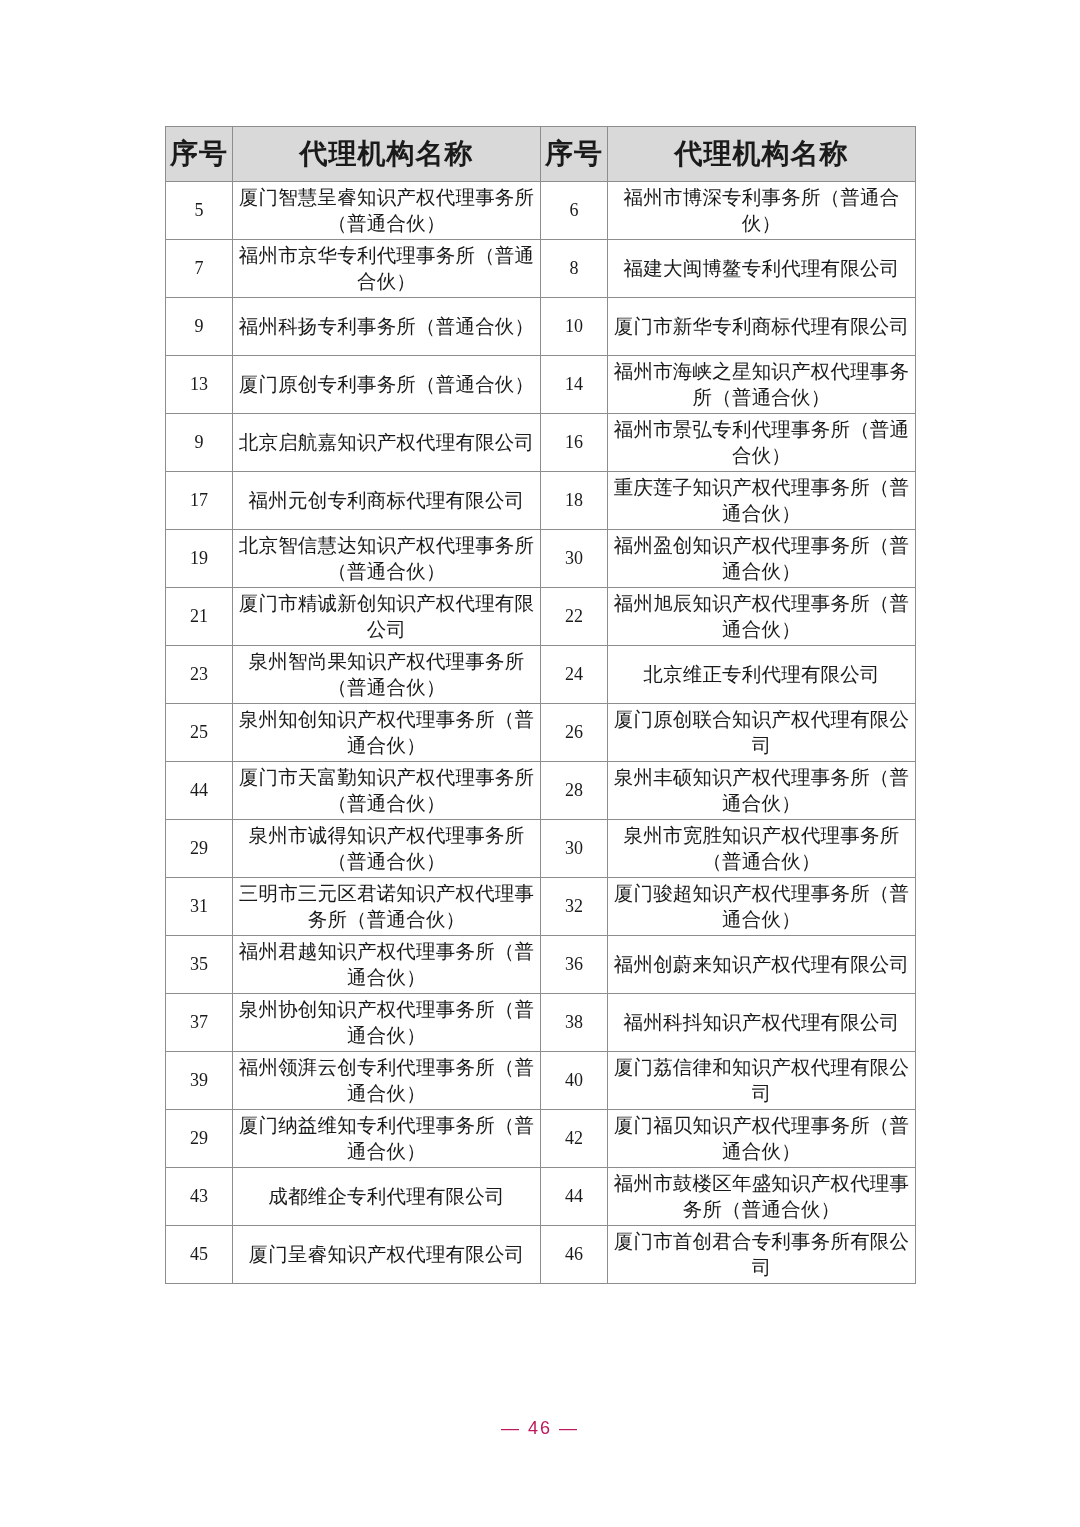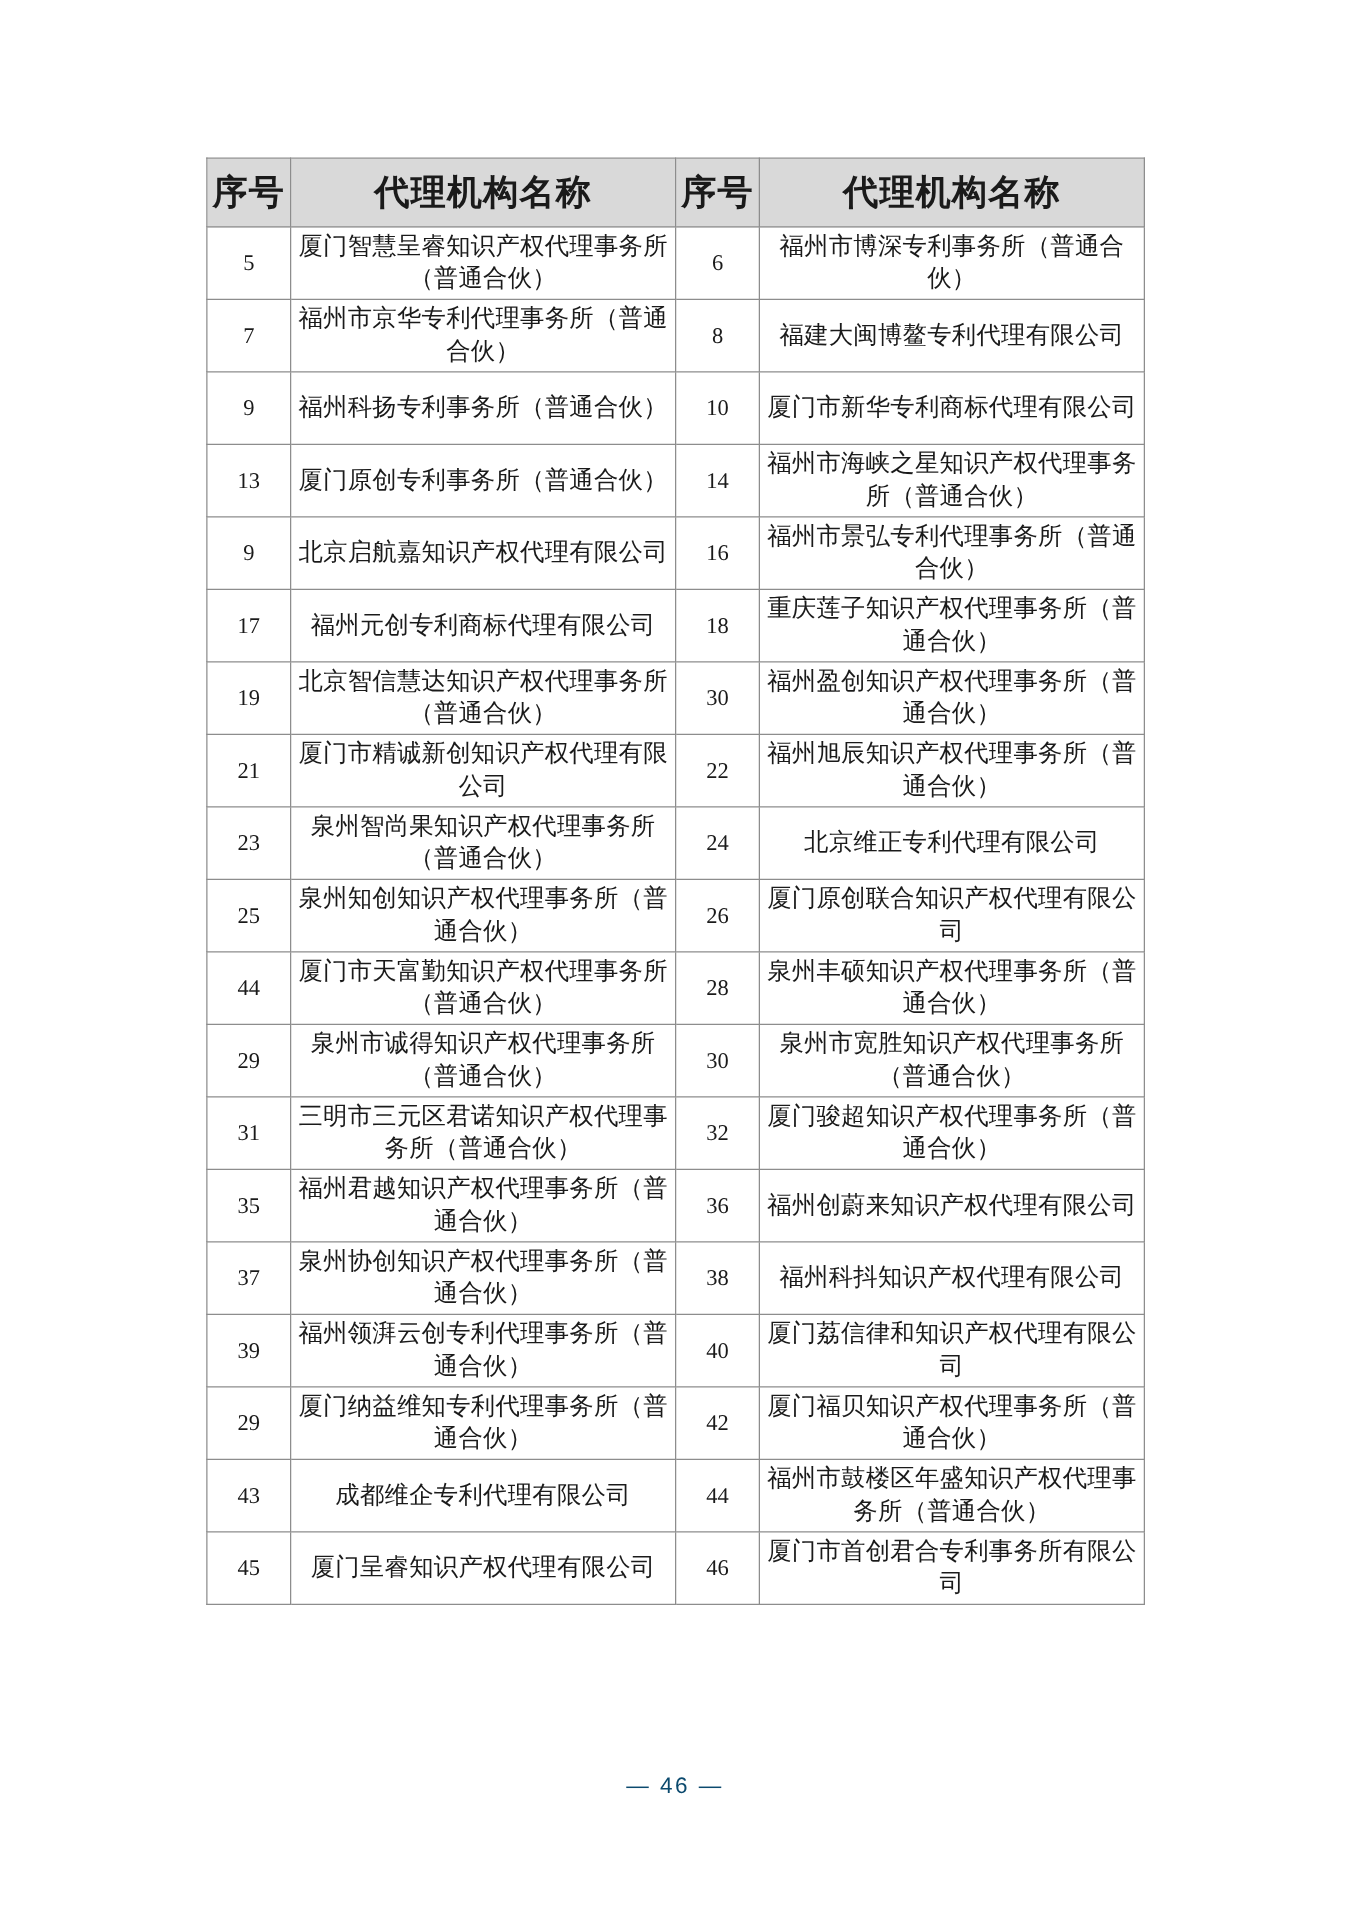--- a/index.html
+++ b/index.html
@@ -73,21 +73,21 @@
   
   .page-footer {
     position: absolute;
     left: 0;
     top: 1418px;
     width: 1080px;
     text-align: center;
     font-size: 18px;
     letter-spacing: 2px;
     font-family: "Liberation Sans", "DejaVu Sans", sans-serif;
-    color: #0c4a6e;
+    color: #be185d;
   }
 </style>
 </head>
 <body>
 
 <div class="page">
 
   <table class="agency-table">
     <colgroup>
       <col class="c-no">

